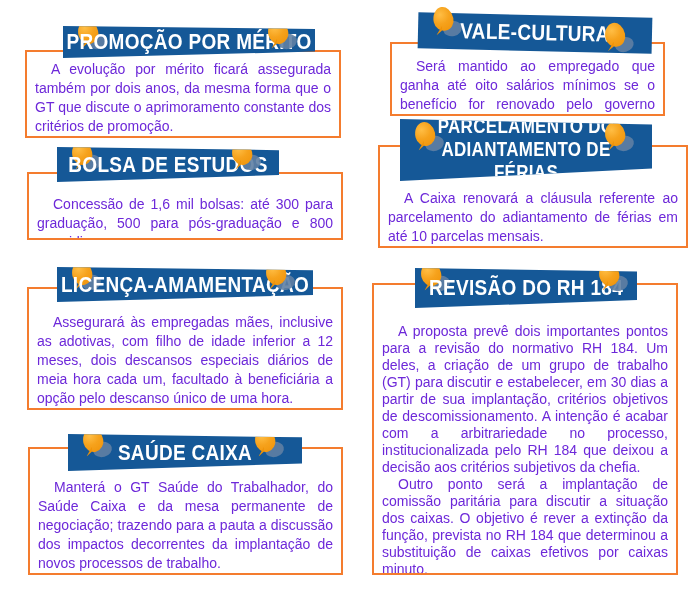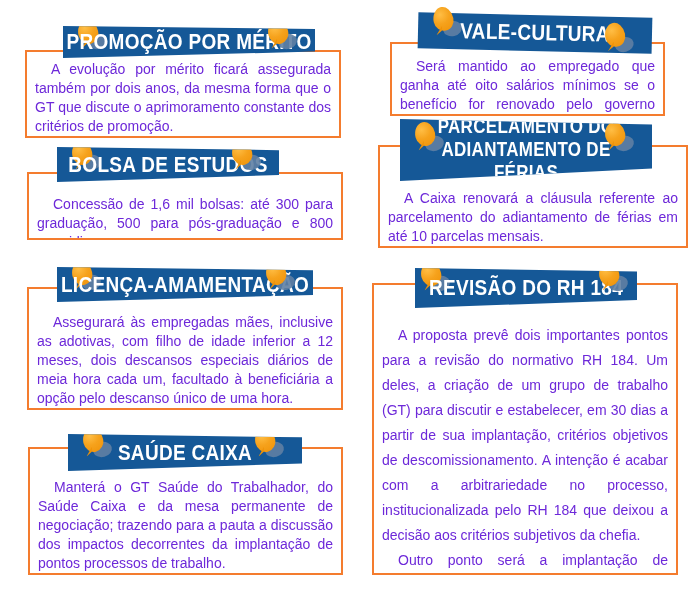--- a/index.html
+++ b/index.html
@@ -90,21 +90,21 @@
   .s5 .box{left:390px;top:42px;width:275px;height:74px;padding-top:13px;}
   .s5 .banner{left:418px;top:15px;width:234px;height:36px;clip-path:none;transform:rotate(1.3deg);}
   .s5 .bubble-right{top:5px;}
 
   .s6 .box{left:378px;top:145px;width:310px;height:103px;padding-top:42px;}
   .s6 .banner{left:400px;top:119px;width:252px;height:62px;}
   .s6 .title{font-size:17px;line-height:1.18;white-space:normal;max-width:236px;}
   .s6 .bubble{top:2px;}
 
   .s7 .box{left:372px;top:283px;width:306px;height:292px;padding-top:38px;}
-  .s7 .box p{line-height:25px;}
+  .s7 .box p{line-height:17px;}
   .s7 .banner{left:415px;top:268px;width:222px;height:40px;}
   .s7 .bubble-left{left:5px;}
   .s7 .bubble-right{right:5px;}
 </style>
 </head>
 <body>
 
 <div class="canvas">
 
   <div class="card s1">
@@ -153,21 +153,21 @@
       <h2 class="title">LICENÇA-AMAMENTAÇÃO</h2>
       <span class="bubble bubble-right">
           <span class="sh"></span>
           <span class="bd"></span>
         </span>
     </div>
   </div>
 
   <div class="card s4">
     <div class="box">
-      <p>Manterá o GT Saúde do Trabalhador, do Saúde Caixa e da mesa permanente de negociação; trazendo para a pauta a discussão dos impactos decorrentes da implantação de pontos processos de trabalho.</p>
+      <p>Manterá o GT Saúde do Trabalhador, do Saúde Caixa e da mesa permanente de negociação; trazendo para a pauta a discussão dos impactos decorrentes da implantação de novos processos de trabalho.</p>
     </div>
     <div class="banner">
       <span class="bubble bubble-left">
           <span class="sh"></span>
           <span class="bd"></span>
         </span>
       <h2 class="title">SAÚDE CAIXA</h2>
       <span class="bubble bubble-right">
           <span class="sh"></span>
           <span class="bd"></span>

